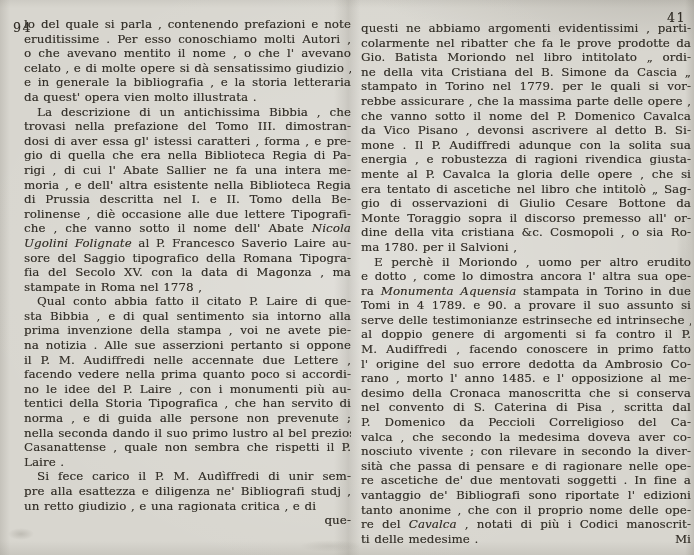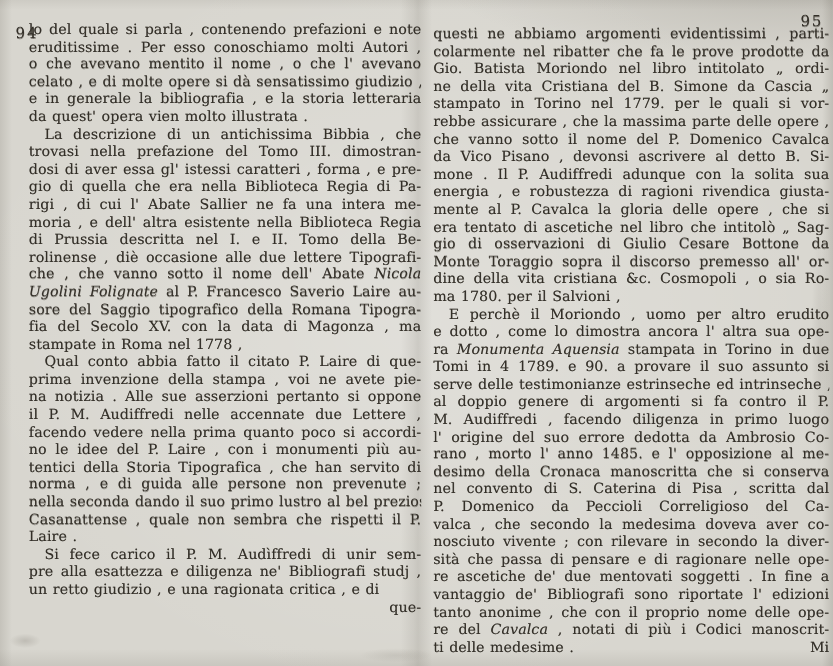--- a/index.html
+++ b/index.html
@@ -76,21 +76,21 @@
 <body>
 
 <div class="scan">
   <div class="gutter"></div>
   <div class="smudge smudge-a"></div>
   <div class="smudge smudge-b"></div>
   <div class="smudge smudge-c"></div>
 
   <div class="pagenum pagenum-left">94</div>
 
-  <div class="pagenum pagenum-right">95</div>
+  <div class="pagenum pagenum-right">41</div>
 
   <div class="col col-left">
       <div class="line"><span>lo del quale si parla , contenendo prefazioni e note</span></div>
       <div class="line"><span>eruditissime . Per esso conoschiamo molti Autori ,</span></div>
       <div class="line"><span>o che avevano mentito il nome , o che l' avevano</span></div>
       <div class="line"><span>celato , e di molte opere si dà sensatissimo giudizio ,</span></div>
       <div class="line"><span>e in generale la bibliografia , e la storia letteraria</span></div>
       <div class="line end"><span>da quest' opera vien molto illustrata .</span></div>
       <div class="line indent"><span>La descrizione di un antichissima Bibbia , che</span></div>
       <div class="line"><span>trovasi nella prefazione del Tomo III. dimostran-</span></div>
@@ -99,20 +99,21 @@
       <div class="line"><span>rigi , di cui l' Abate Sallier ne fa una intera me-</span></div>
       <div class="line"><span>moria , e dell' altra esistente nella Biblioteca Regia</span></div>
       <div class="line"><span>di Prussia descritta nel I. e II. Tomo della Be-</span></div>
       <div class="line"><span>rolinense , diè occasione alle due lettere Tipografi-</span></div>
       <div class="line"><span>che , che vanno sotto il nome dell' Abate <i>Nicola</i></span></div>
       <div class="line"><span><i>Ugolini Folignate</i> al P. Francesco Saverio Laire au-</span></div>
       <div class="line"><span>sore del Saggio tipografico della Romana Tipogra-</span></div>
       <div class="line"><span>fia del Secolo XV. con la data di Magonza , ma</span></div>
       <div class="line end"><span>stampate in Roma nel 1778 ,</span></div>
       <div class="line indent"><span>Qual conto abbia fatto il citato P. Laire di que-</span></div>
+      <div class="line"><span>sta Bibbia , e di qual sentimento sia intorno alla</span></div>
       <div class="line"><span>prima invenzione della stampa , voi ne avete pie-</span></div>
       <div class="line"><span>na notizia . Alle sue asserzioni pertanto si oppone</span></div>
       <div class="line"><span>il P. M. Audiffredi nelle accennate due Lettere ,</span></div>
       <div class="line"><span>facendo vedere nella prima quanto poco si accordi-</span></div>
       <div class="line"><span>no le idee del P. Laire , con i monumenti più au-</span></div>
       <div class="line"><span>tentici della Storia Tipografica , che han servito di</span></div>
       <div class="line"><span>norma , e di guida alle persone non prevenute ;</span></div>
       <div class="line"><span>nella seconda dando il suo primo lustro al bel prezioso</span></div>
       <div class="line"><span>Casanattense , quale non sembra che rispetti il P.</span></div>
       <div class="line end"><span>Laire .</span></div>
@@ -138,21 +139,21 @@
       <div class="line"><span>gio di osservazioni di Giulio Cesare Bottone da</span></div>
       <div class="line"><span>Monte Toraggio sopra il discorso premesso all' or-</span></div>
       <div class="line"><span>dine della vita cristiana &amp;c. Cosmopoli , o sia Ro-</span></div>
       <div class="line end"><span>ma 1780. per il Salvioni ,</span></div>
       <div class="line indent"><span>E perchè il Moriondo , uomo per altro erudito</span></div>
       <div class="line"><span>e dotto , come lo dimostra ancora l' altra sua ope-</span></div>
       <div class="line"><span>ra <i>Monumenta Aquensia</i> stampata in Torino in due</span></div>
       <div class="line"><span>Tomi in 4 1789. e 90. a provare il suo assunto si</span></div>
       <div class="line"><span>serve delle testimonianze estrinseche ed intrinseche ,</span></div>
       <div class="line"><span>al doppio genere di argomenti si fa contro il P.</span></div>
-      <div class="line"><span>M. Audiffredi , facendo diligenza in primo luogo</span></div>
+      <div class="line"><span>M. Audiffredi , facendo conoscere in primo fatto</span></div>
       <div class="line"><span>l' origine del suo errore dedotta da Ambrosio Co-</span></div>
       <div class="line"><span>rano , morto l' anno 1485. e l' opposizione al me-</span></div>
       <div class="line"><span>desimo della Cronaca manoscritta che si conserva</span></div>
       <div class="line"><span>nel convento di S. Caterina di Pisa , scritta dal</span></div>
       <div class="line"><span>P. Domenico da Peccioli Correligioso del Ca-</span></div>
       <div class="line"><span>valca , che secondo la medesima doveva aver co-</span></div>
       <div class="line"><span>nosciuto vivente ; con rilevare in secondo la diver-</span></div>
       <div class="line"><span>sità che passa di pensare e di ragionare nelle ope-</span></div>
       <div class="line"><span>re ascetiche de' due mentovati soggetti . In fine a</span></div>
       <div class="line"><span>vantaggio de' Bibliografi sono riportate l' edizioni</span></div>

